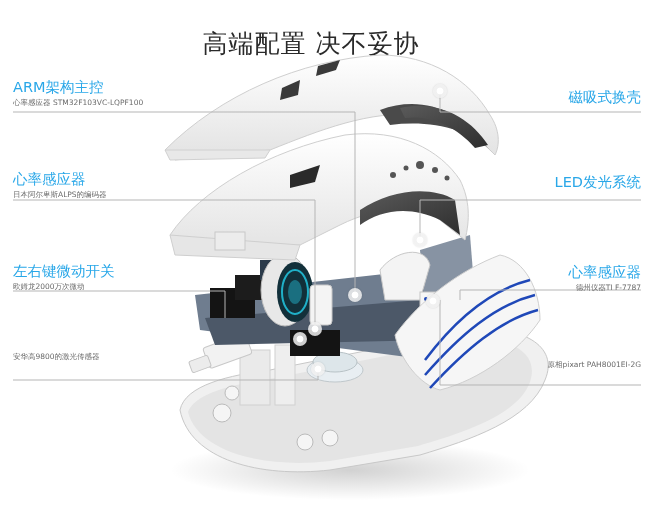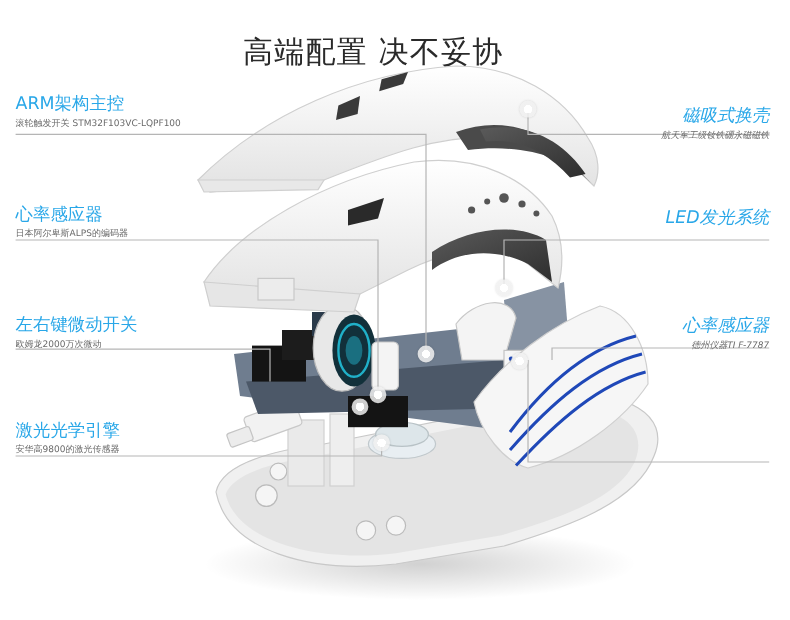--- a/index.html
+++ b/index.html
@@ -2,21 +2,21 @@
 <html><head>
 <meta charset="utf-8">
 <style>
   html, body { margin: 0; padding: 0; background: #ffffff; }
   body { width: 658px; height: 517px; position: relative; overflow: hidden;
          font-family: "DejaVu Sans", "Liberation Sans", sans-serif; }
   .title { position: absolute; top: 10px; left: 0; width: 622px; text-align: center;
            font-size: 25px; color: #2a2a2a; letter-spacing: 1px; font-weight: normal; }
   .callout { position: absolute; width: 170px; }
   .callout.left { left: 13px; text-align: left; }
-  .callout.right { right: 17px; text-align: right; font-style: italic; }
+  .callout.right { right: 17px; text-align: right; }
   .callout .head { font-size: 14.5px; color: #29a7e8; line-height: 18px; white-space: nowrap; }
   .callout .sub { font-size: 7.5px; color: #6a6a6a; line-height: 11px; white-space: nowrap; margin-top: 1px; }
   .dot { position: absolute; width: 14px; height: 14px; border-radius: 50%;
          background: radial-gradient(circle, #ffffff 0 35%, rgba(240,240,240,0.85) 36% 100%);
          box-shadow: 0 0 2px rgba(0,0,0,0.15); }
   svg.art { position: absolute; left: 0; top: 0; }
 </style>
 </head>
 <body>
 
@@ -127,40 +127,39 @@
 <div class="dot" style="left:433px;top:84px"></div>
 <div class="dot" style="left:413px;top:233px"></div>
 <div class="dot" style="left:348px;top:288px"></div>
 <div class="dot" style="left:293px;top:332px"></div>
 <div class="dot" style="left:426px;top:294px"></div>
 <div class="dot" style="left:311px;top:362px"></div>
 <div class="dot" style="left:308px;top:322px"></div>
 
 <div class="callout left" style="top:78px">
   <div class="head">ARM架构主控</div>
-  <div class="sub">滚轮触发开关  STM32F103VC-LQPF100</div>
+  <div class="sub">心率感应器  STM32F103VC-LQPF100</div>
 </div>
 <div class="callout left" style="top:170px">
   <div class="head">心率感应器</div>
   <div class="sub">日本阿尔卑斯ALPS的编码器</div>
 </div>
 <div class="callout left" style="top:262px">
   <div class="head">左右键微动开关</div>
   <div class="sub">欧姆龙2000万次微动</div>
 </div>
 <div class="callout left" style="top:350px">
-  <div class="head">激光光学引擎</div>
   <div class="sub">安华高9800的激光传感器</div>
 </div>
 
 <div class="callout right" style="top:88px">
   <div class="head">磁吸式换壳</div>
-  <div class="sub">航天军工级钕铁硼永磁磁铁</div>
 </div>
 <div class="callout right" style="top:173px">
   <div class="head">LED发光系统</div>
 </div>
 <div class="callout right" style="top:263px">
   <div class="head">心率感应器</div>
   <div class="sub">德州仪器TI   F-7787</div>
 </div>
 <div class="callout right" style="top:358px">
+  <div class="sub">原相pixart   PAH8001EI-2G</div>
 </div>
 
 </body></html>

